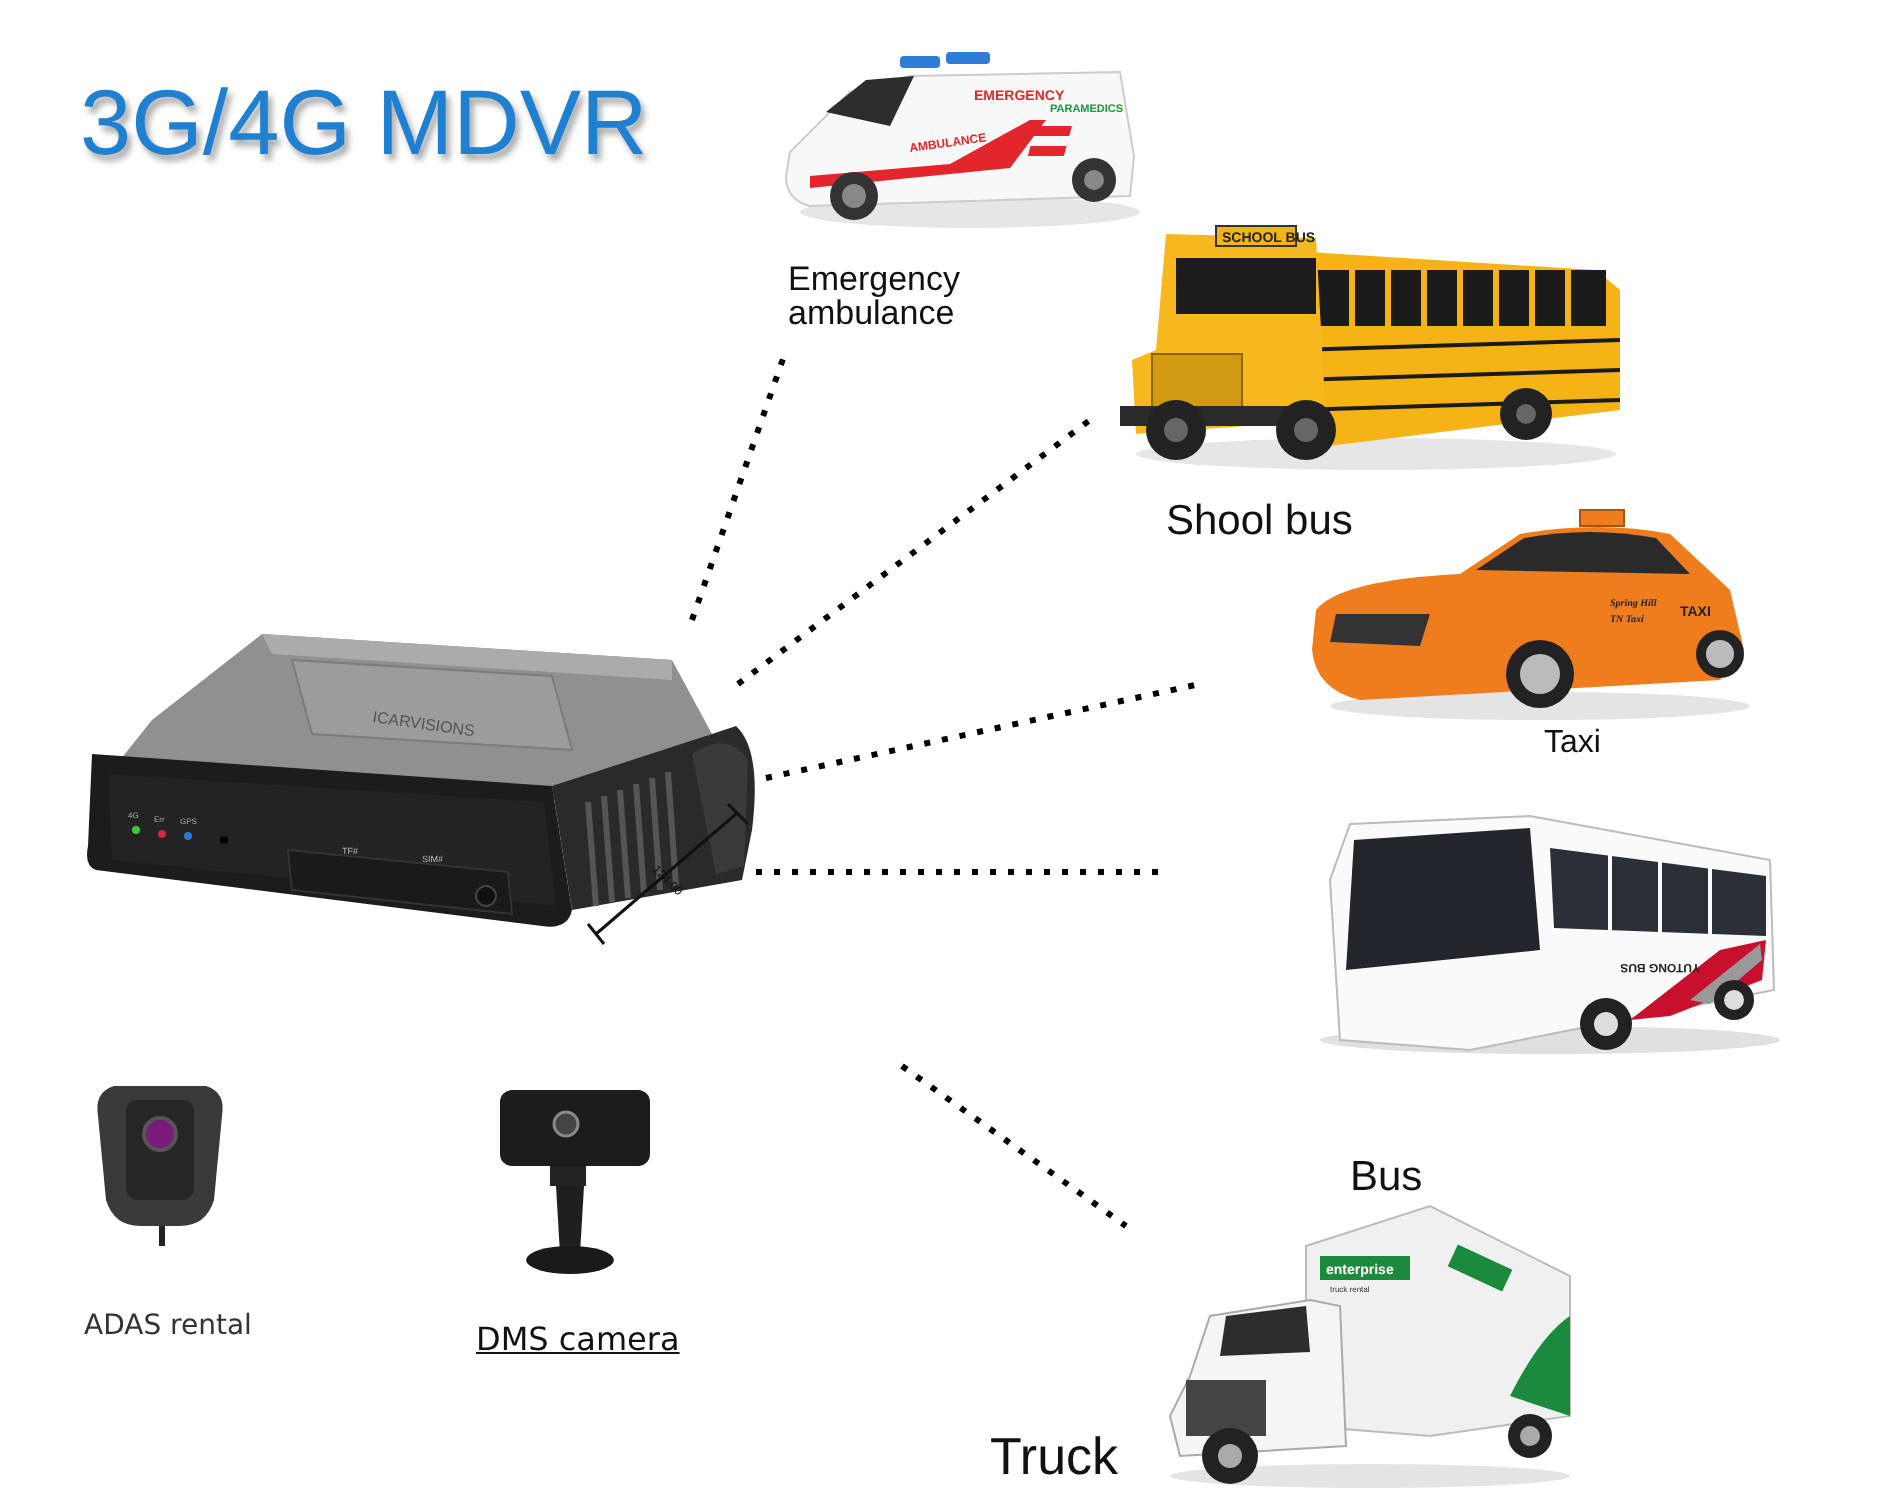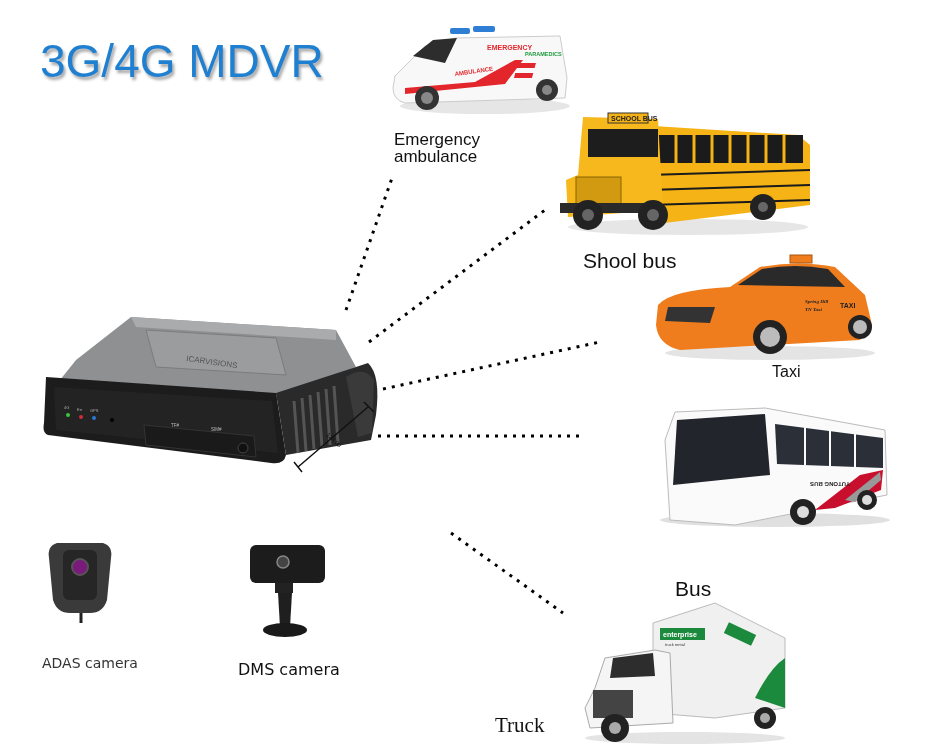--- a/index.html
+++ b/index.html
@@ -6,23 +6,23 @@
   body { width:939px; height:754px; position:relative; overflow:hidden;
          font-family:"Liberation Sans", sans-serif; color:#111; }
   .abs { position:absolute; }
   .title { left:40px; top:38px; font-size:46px; font-weight:normal; color:#1f7fd0;
            letter-spacing:0px; text-shadow:2px 3px 3px rgba(0,0,0,0.35); line-height:1; }
   .label { position:absolute; color:#111; line-height:1.0; white-space:nowrap; }
   .lbl-ambulance { left:394px; top:131px; font-size:17px; line-height:17px; }
   .lbl-schoolbus { left:583px; top:250px; font-size:21px; }
   .lbl-taxi { left:772px; top:364px; font-size:16px; }
   .lbl-bus { left:675px; top:542px; font-size:21px;margin-top:36px; }
-  .lbl-truck { left:495px; top:715px; font-size:21px;font-family:Liberation Serif, serif; }
+  .lbl-truck { left:495px; top:715px; font-size:26px; }
   .lbl-adas { left:42px; top:656px; font-size:14px; color:#333; font-family:"DejaVu Sans", sans-serif; }
-  .lbl-dms { left:238px; top:662px; font-size:16px; color:#111; font-family:"DejaVu Sans", sans-serif; }
+  .lbl-dms { left:238px; top:662px; font-size:16px; color:#111; font-family:"DejaVu Sans", sans-serif;text-decoration:underline; }
   svg { position:absolute; left:0; top:0; }
   .img { position:absolute; }
 </style>
 </head>
 <body>
 
 <div class="abs title">3G/4G MDVR</div>
 
 <svg width="939" height="754">
   <g stroke="#000" stroke-width="3" stroke-dasharray="3 6" fill="none">
@@ -191,21 +191,21 @@
     <circle cx="190" cy="120" r="5" fill="#aaa"></circle>
 </svg>
 <div class="label lbl-truck">Truck</div>
 
 <svg class="img" style="left:45px;top:538px" width="70" height="85" viewBox="0 0 70 85">
   <path d="M12,5 L58,5 Q68,8 66,20 L62,62 Q58,75 45,75 L25,75 Q12,75 8,62 L4,20 Q2,8 12,5 Z" fill="#3a3a3a"></path>
   <rect x="18" y="12" width="34" height="50" rx="6" fill="#262626"></rect>
   <circle cx="35" cy="29" r="8" fill="#7a1a7a" stroke="#555" stroke-width="2"></circle>
   <line x1="36" y1="75" x2="36" y2="85" stroke="#222" stroke-width="3"></line>
 </svg>
-<div class="label lbl-adas">ADAS camera</div>
+<div class="label lbl-adas">ADAS rental</div>
 
 <svg class="img" style="left:245px;top:542px" width="85" height="100" viewBox="0 0 85 100">
   <rect x="5" y="3" width="75" height="38" rx="6" fill="#1c1c1c"></rect>
   <circle cx="38" cy="20" r="6" fill="#444" stroke="#888" stroke-width="1.5"></circle>
   <rect x="30" y="41" width="18" height="10" fill="#222"></rect>
   <path d="M33,51 L47,51 L45,85 L35,85 Z" fill="#1f1f1f"></path>
   <ellipse cx="40" cy="88" rx="22" ry="7" fill="#1a1a1a"></ellipse>
 </svg>
 <div class="label lbl-dms">DMS camera</div>
 

